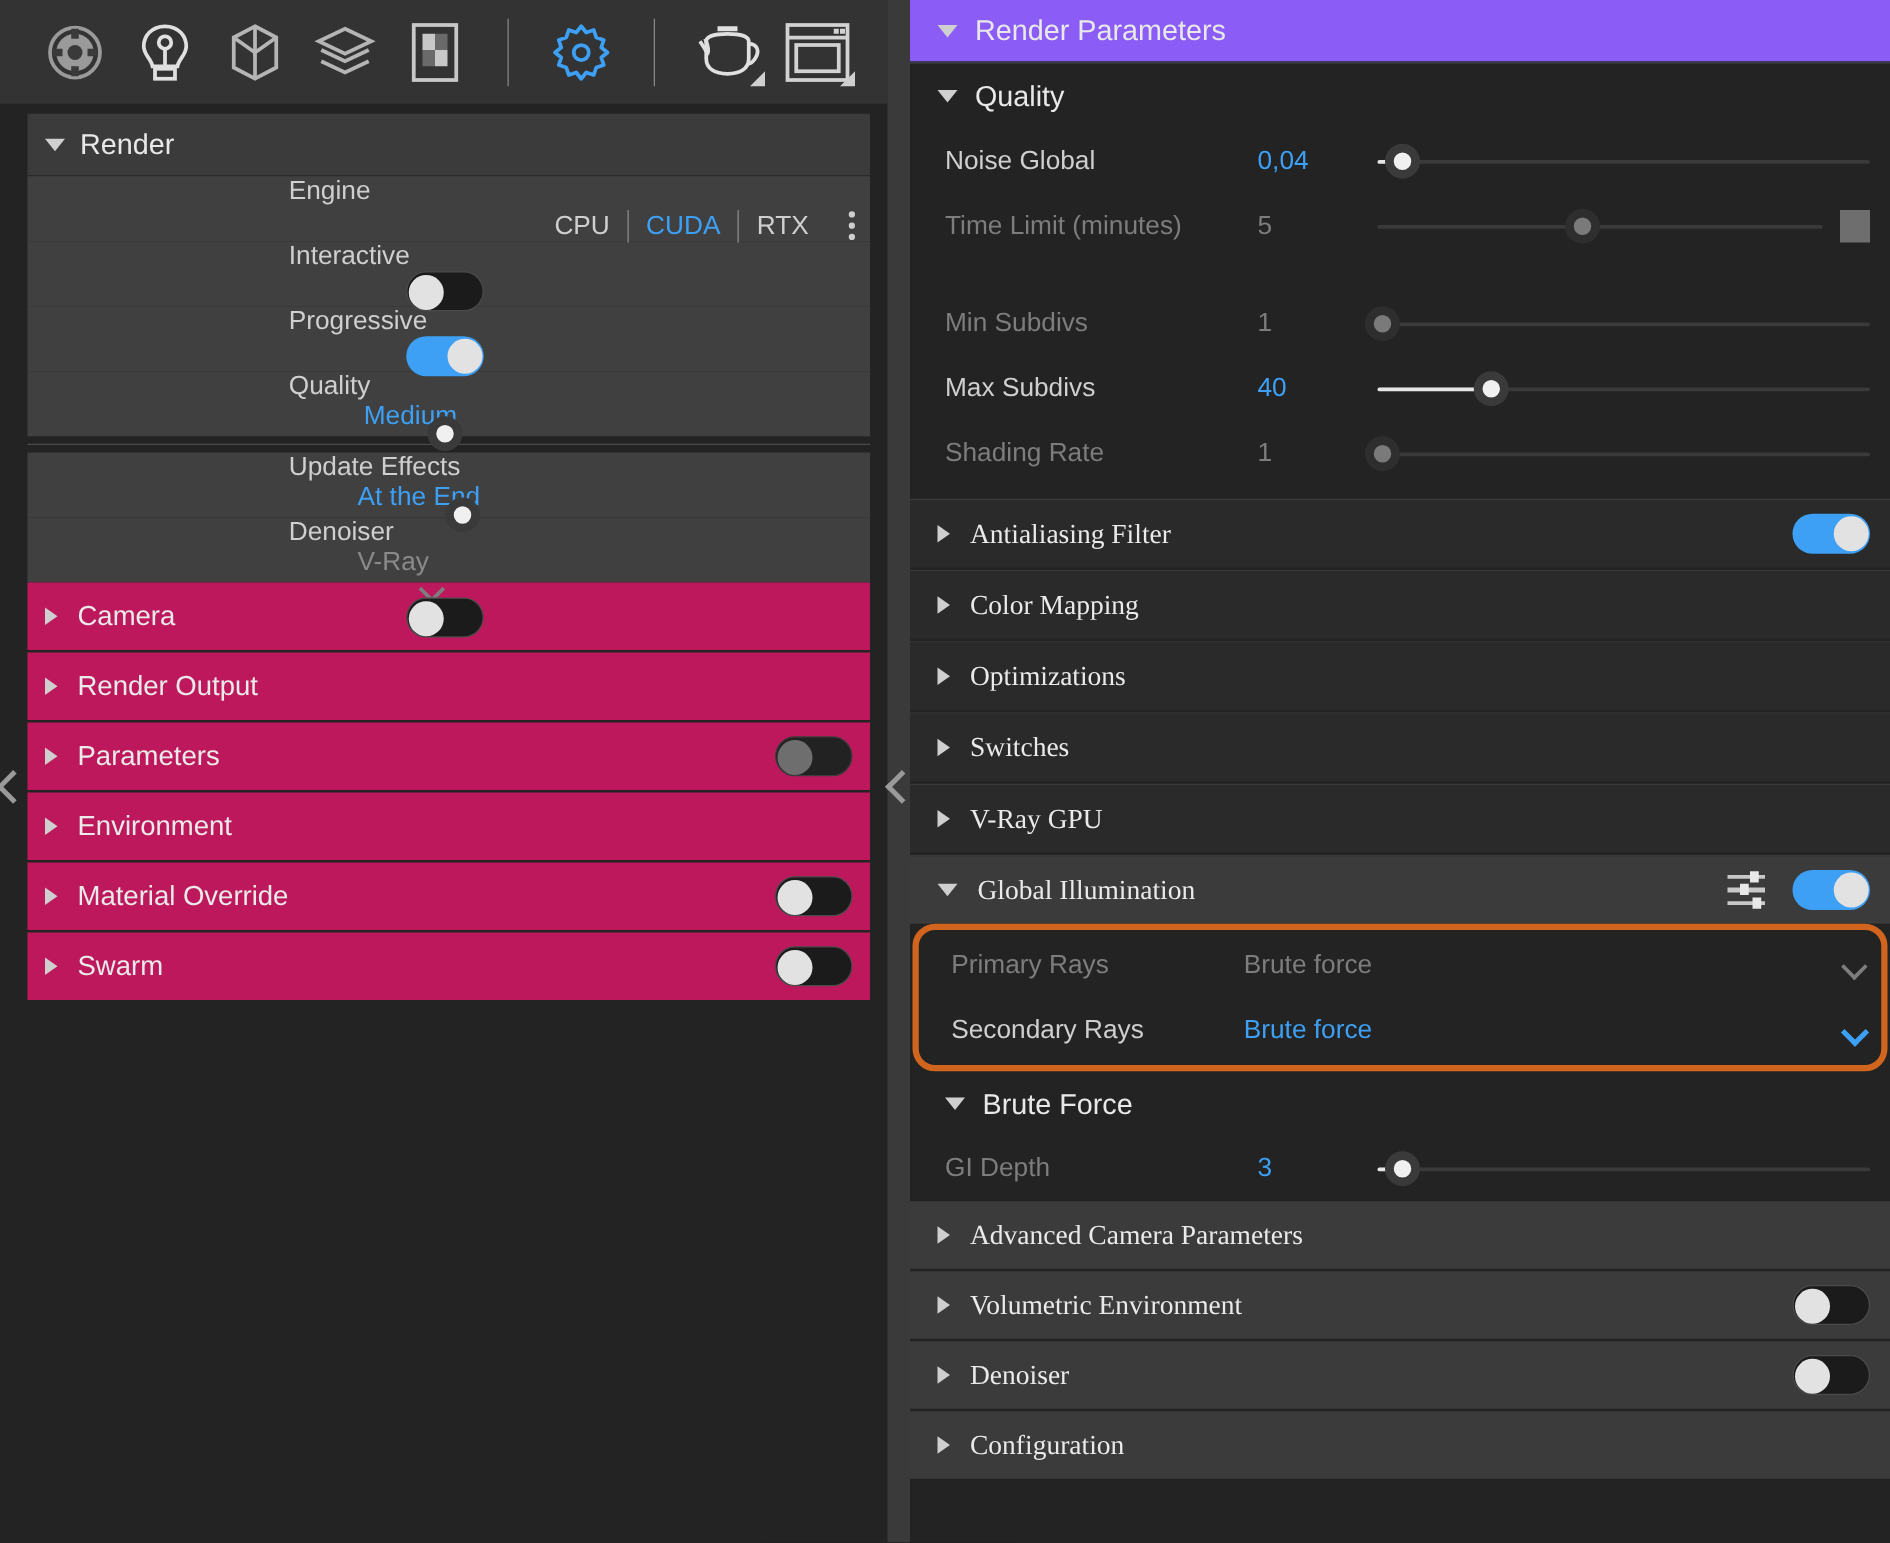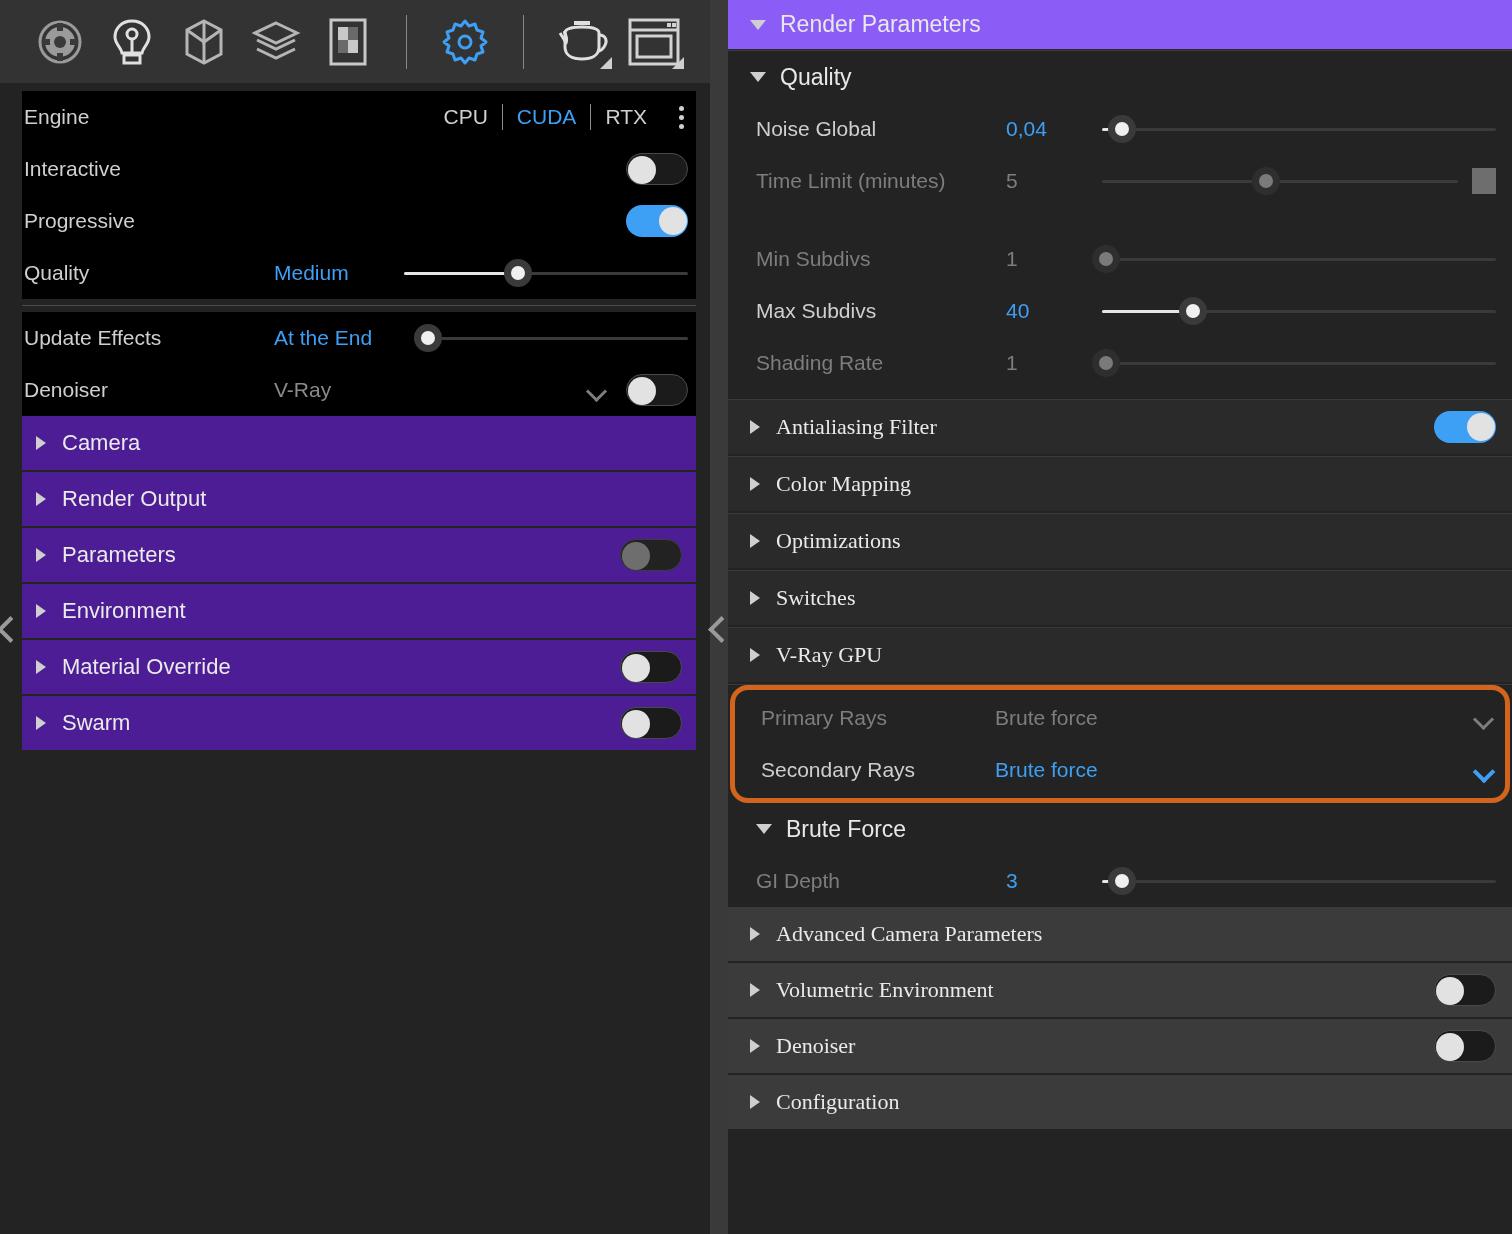--- a/index.html
+++ b/index.html
@@ -45,21 +45,21 @@
     width: 0; height: 0; border-left: 8px solid transparent;
     border-right: 8px solid transparent; border-top: 10px solid #cfcfcf;
   }
   .tri-right {
     width: 0; height: 0; border-top: 7px solid transparent;
     border-bottom: 7px solid transparent; border-left: 10px solid #cfcfcf;
   }
 
   .prop-row {
     height: 52px; display: flex; align-items: center;
-    padding: 0 8px 0 2px; background: #000000;
+    padding: 0 8px 0 2px; background: #404040; flex-direction: column;
   }
   .prop-label { font-size: 21px; color: #cfcfcf; width: 250px; flex: none; }
   .prop-value { font-size: 21px; color: #3da0f5; }
   .prop-value.dim { color: #8a8a8a; }
 
   .engine-opts { margin-left: auto; display: flex; align-items: center; gap: 0; }
   .eng { font-size: 21px; color: #cfcfcf; padding: 0 14px; }
   .eng.active { color: #3da0f5; }
   .eng-sep { width: 1px; height: 26px; background: #8c8c8c; }
   .kebab { display: flex; flex-direction: column; gap: 4px; margin-left: 14px; padding: 4px; }
@@ -97,21 +97,21 @@
     content: ""; position: absolute; left: 1px; top: 2px;
     width: 12px; height: 12px;
     border-right: 3px solid #cfcfcf; border-bottom: 3px solid #cfcfcf;
     transform: rotate(45deg);
   }
   .chevron-down.blue::before { border-color: #3da0f5; border-width: 4px; }
   .chevron-down.dim::before { border-color: #7d7d7d; }
 
   
   .section-row {
-    background: #4c1d95; height: 54px; display: flex; align-items: center;
+    background: #be185d; height: 54px; display: flex; align-items: center;
     padding: 0 14px 0 14px; margin-bottom: 2px;
   }
   .section-row .s-title { font-size: 22px; color: #eaeaea; margin-left: 16px; }
   .section-row .spacer { flex: 1; }
 
   .edge-chevron {
     position: absolute; top: 610px; width: 20px; height: 44px;
   }
   .edge-chevron::before {
     content: ""; position: absolute; left: 3px; top: 10px;
@@ -258,20 +258,24 @@
           <rect x="10" y="20" width="34" height="21" fill="none" stroke="#d2d2d2" stroke-width="3"></rect>
         </svg>
         <span class="corner-tri"></span>
       </div>
     </div>
 
     <div class="edge-chevron" style="left:-2px;"></div>
 
     <div class="left-body">
 
+      <div class="panel-header">
+        <span class="tri-down"></span>
+        <span class="title">Render</span>
+      </div>
 
       <div class="prop-row">
         <span class="prop-label">Engine</span>
         <span class="engine-opts">
           <span class="eng">CPU</span>
           <span class="eng-sep"></span>
           <span class="eng active">CUDA</span>
           <span class="eng-sep"></span>
           <span class="eng">RTX</span>
           <span class="kebab">
@@ -474,20 +478,36 @@
       <span class="s-title">Switches</span>
     </div>
     <div class="thin-div"></div>
 
     <div class="rsec flat">
       <span class="tri-right"></span>
       <span class="s-title">V-Ray GPU</span>
     </div>
     <div class="thin-div"></div>
 
+    <div class="rsec" style="margin-bottom:0">
+      <span class="tri-down"></span>
+      <span class="s-title">Global Illumination</span>
+      <span class="spacer"></span>
+      <span class="sliders-icon">
+        <i></i>
+          <i></i>
+          <i></i>
+          <b></b>
+          <b></b>
+          <b></b>
+      </span>
+      <span class="toggle on">
+          <span class="knob"></span>
+        </span>
+    </div>
 
     <div class="gi-highlight">
       <div class="gi-row">
         <span class="gl dimtxt" style="padding-left:18px">Primary Rays</span>
         <span class="gv dimtxt">Brute force</span>
         <span class="chevron-down dim"></span>
       </div>
       <div class="gi-row">
         <span class="gl" style="padding-left:18px;color:#cfcfcf">Secondary Rays</span>
         <span class="gv bluetxt">Brute force</span>

